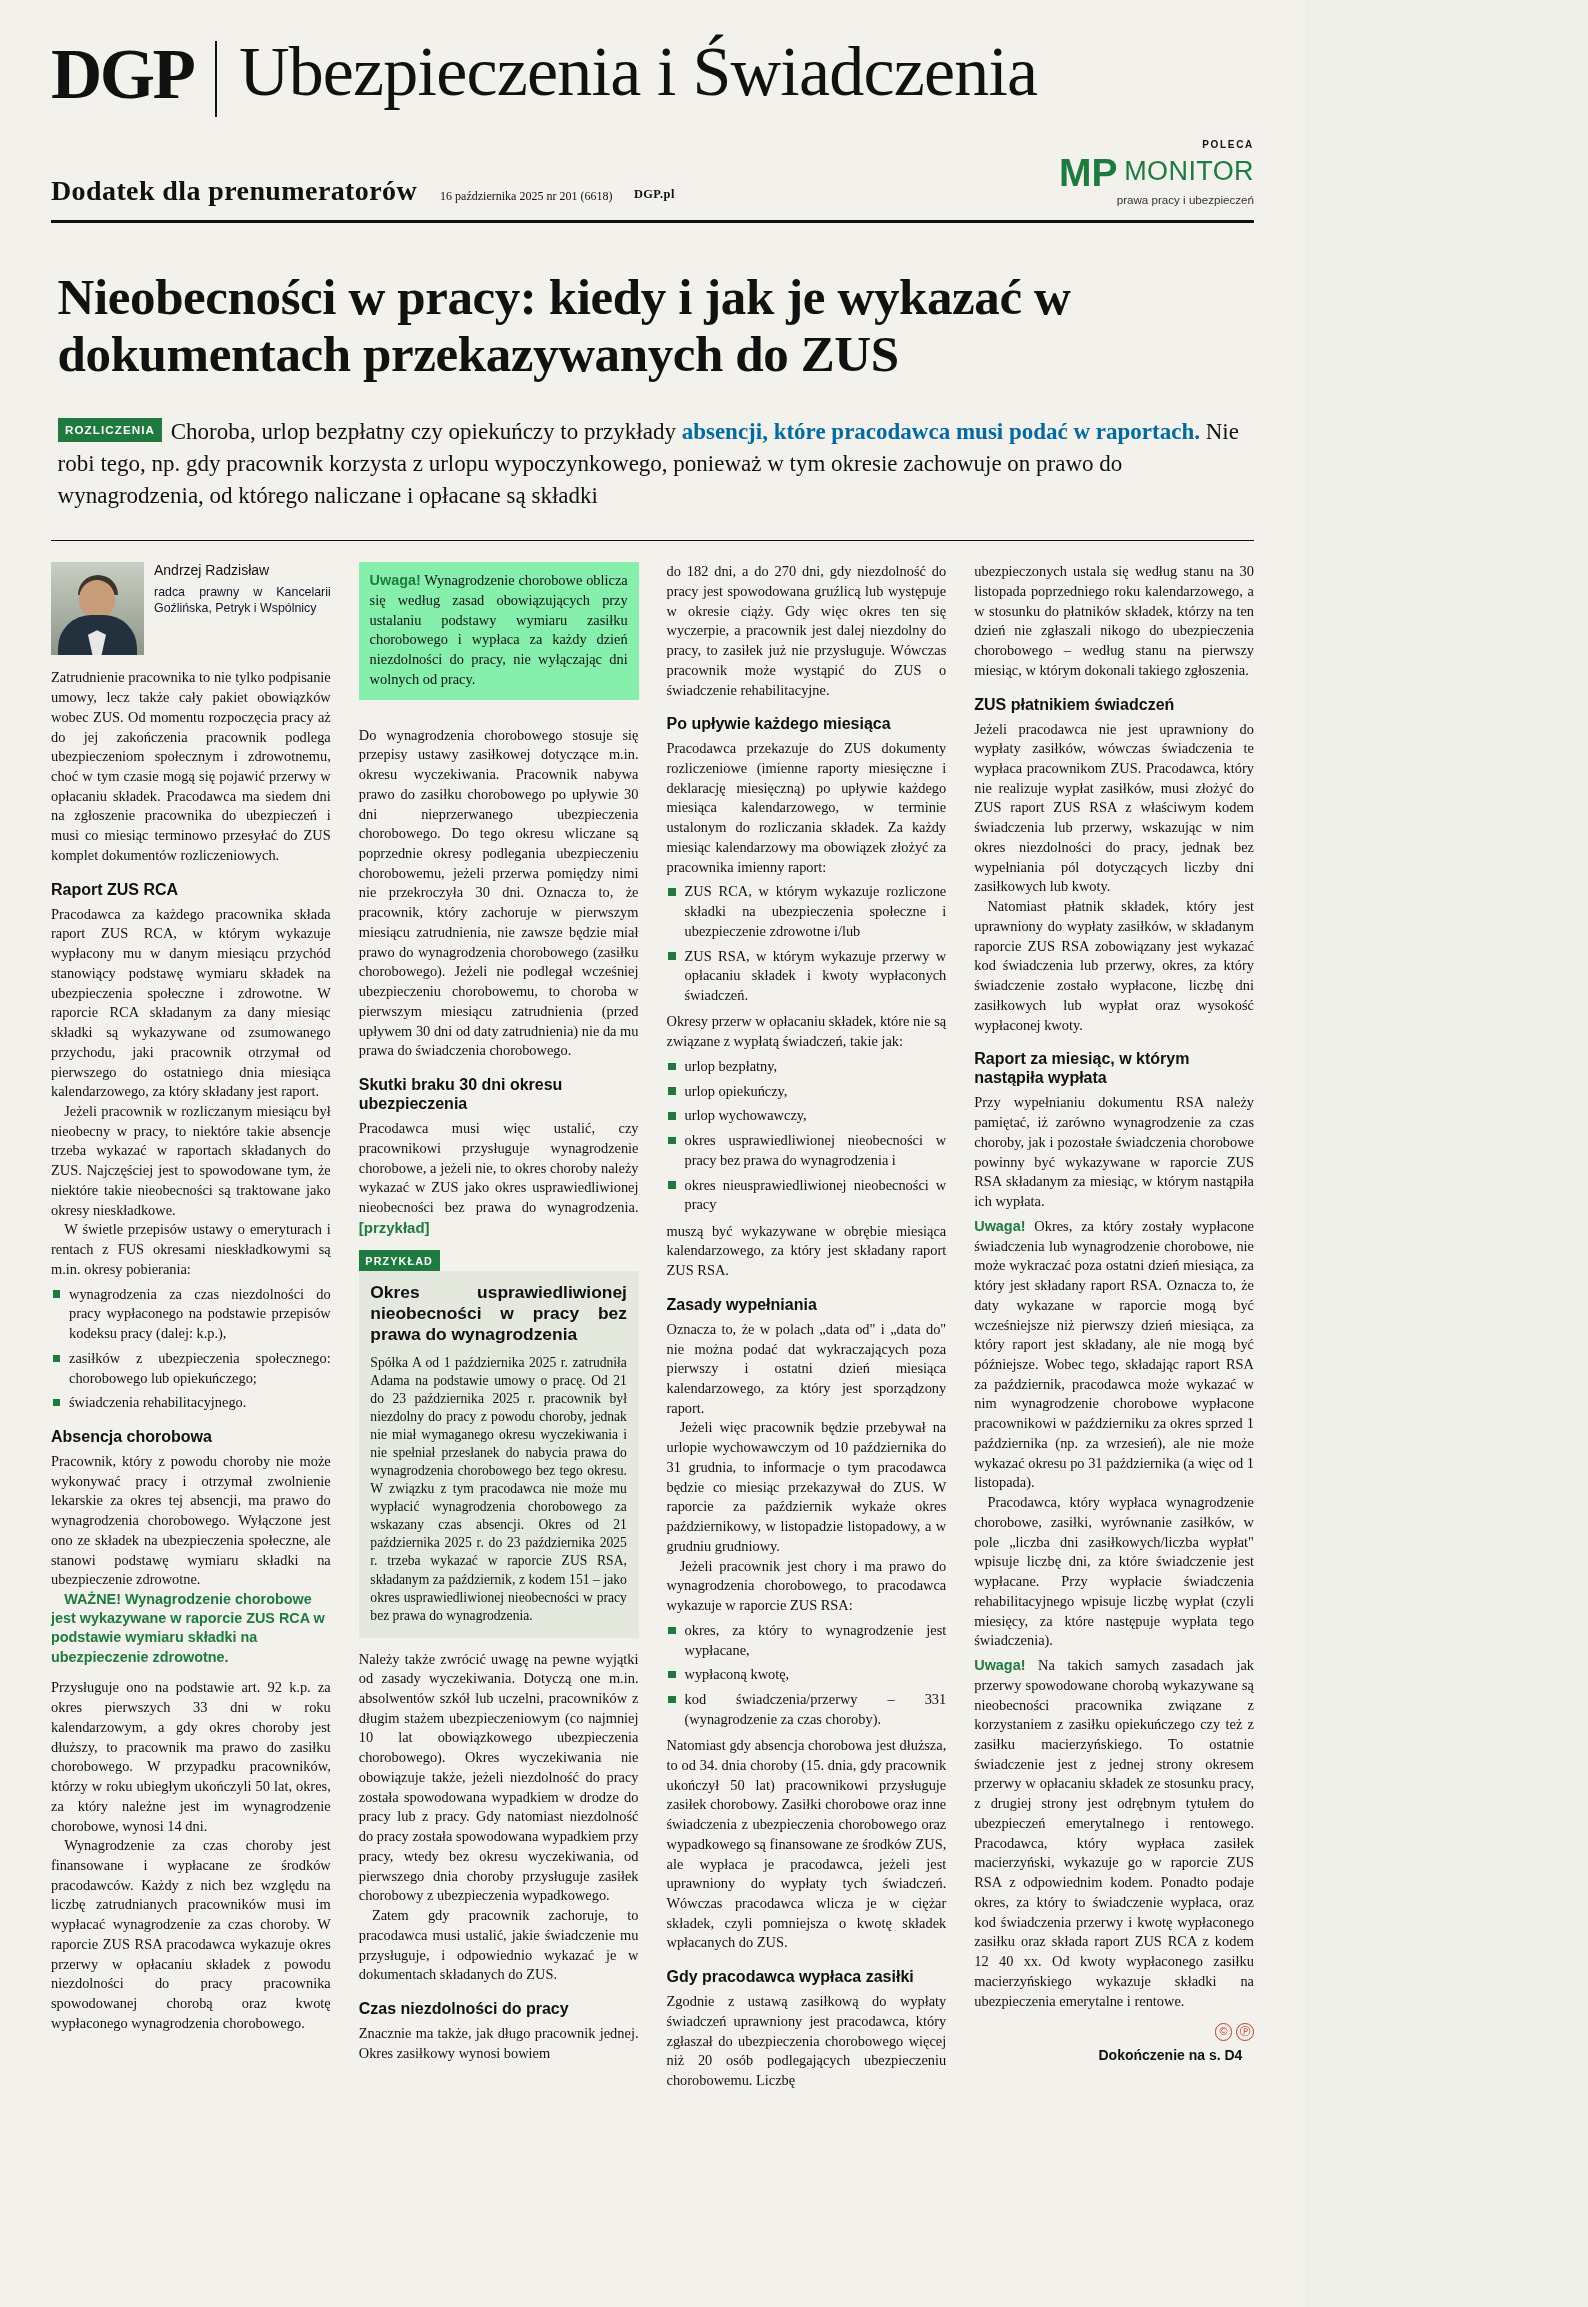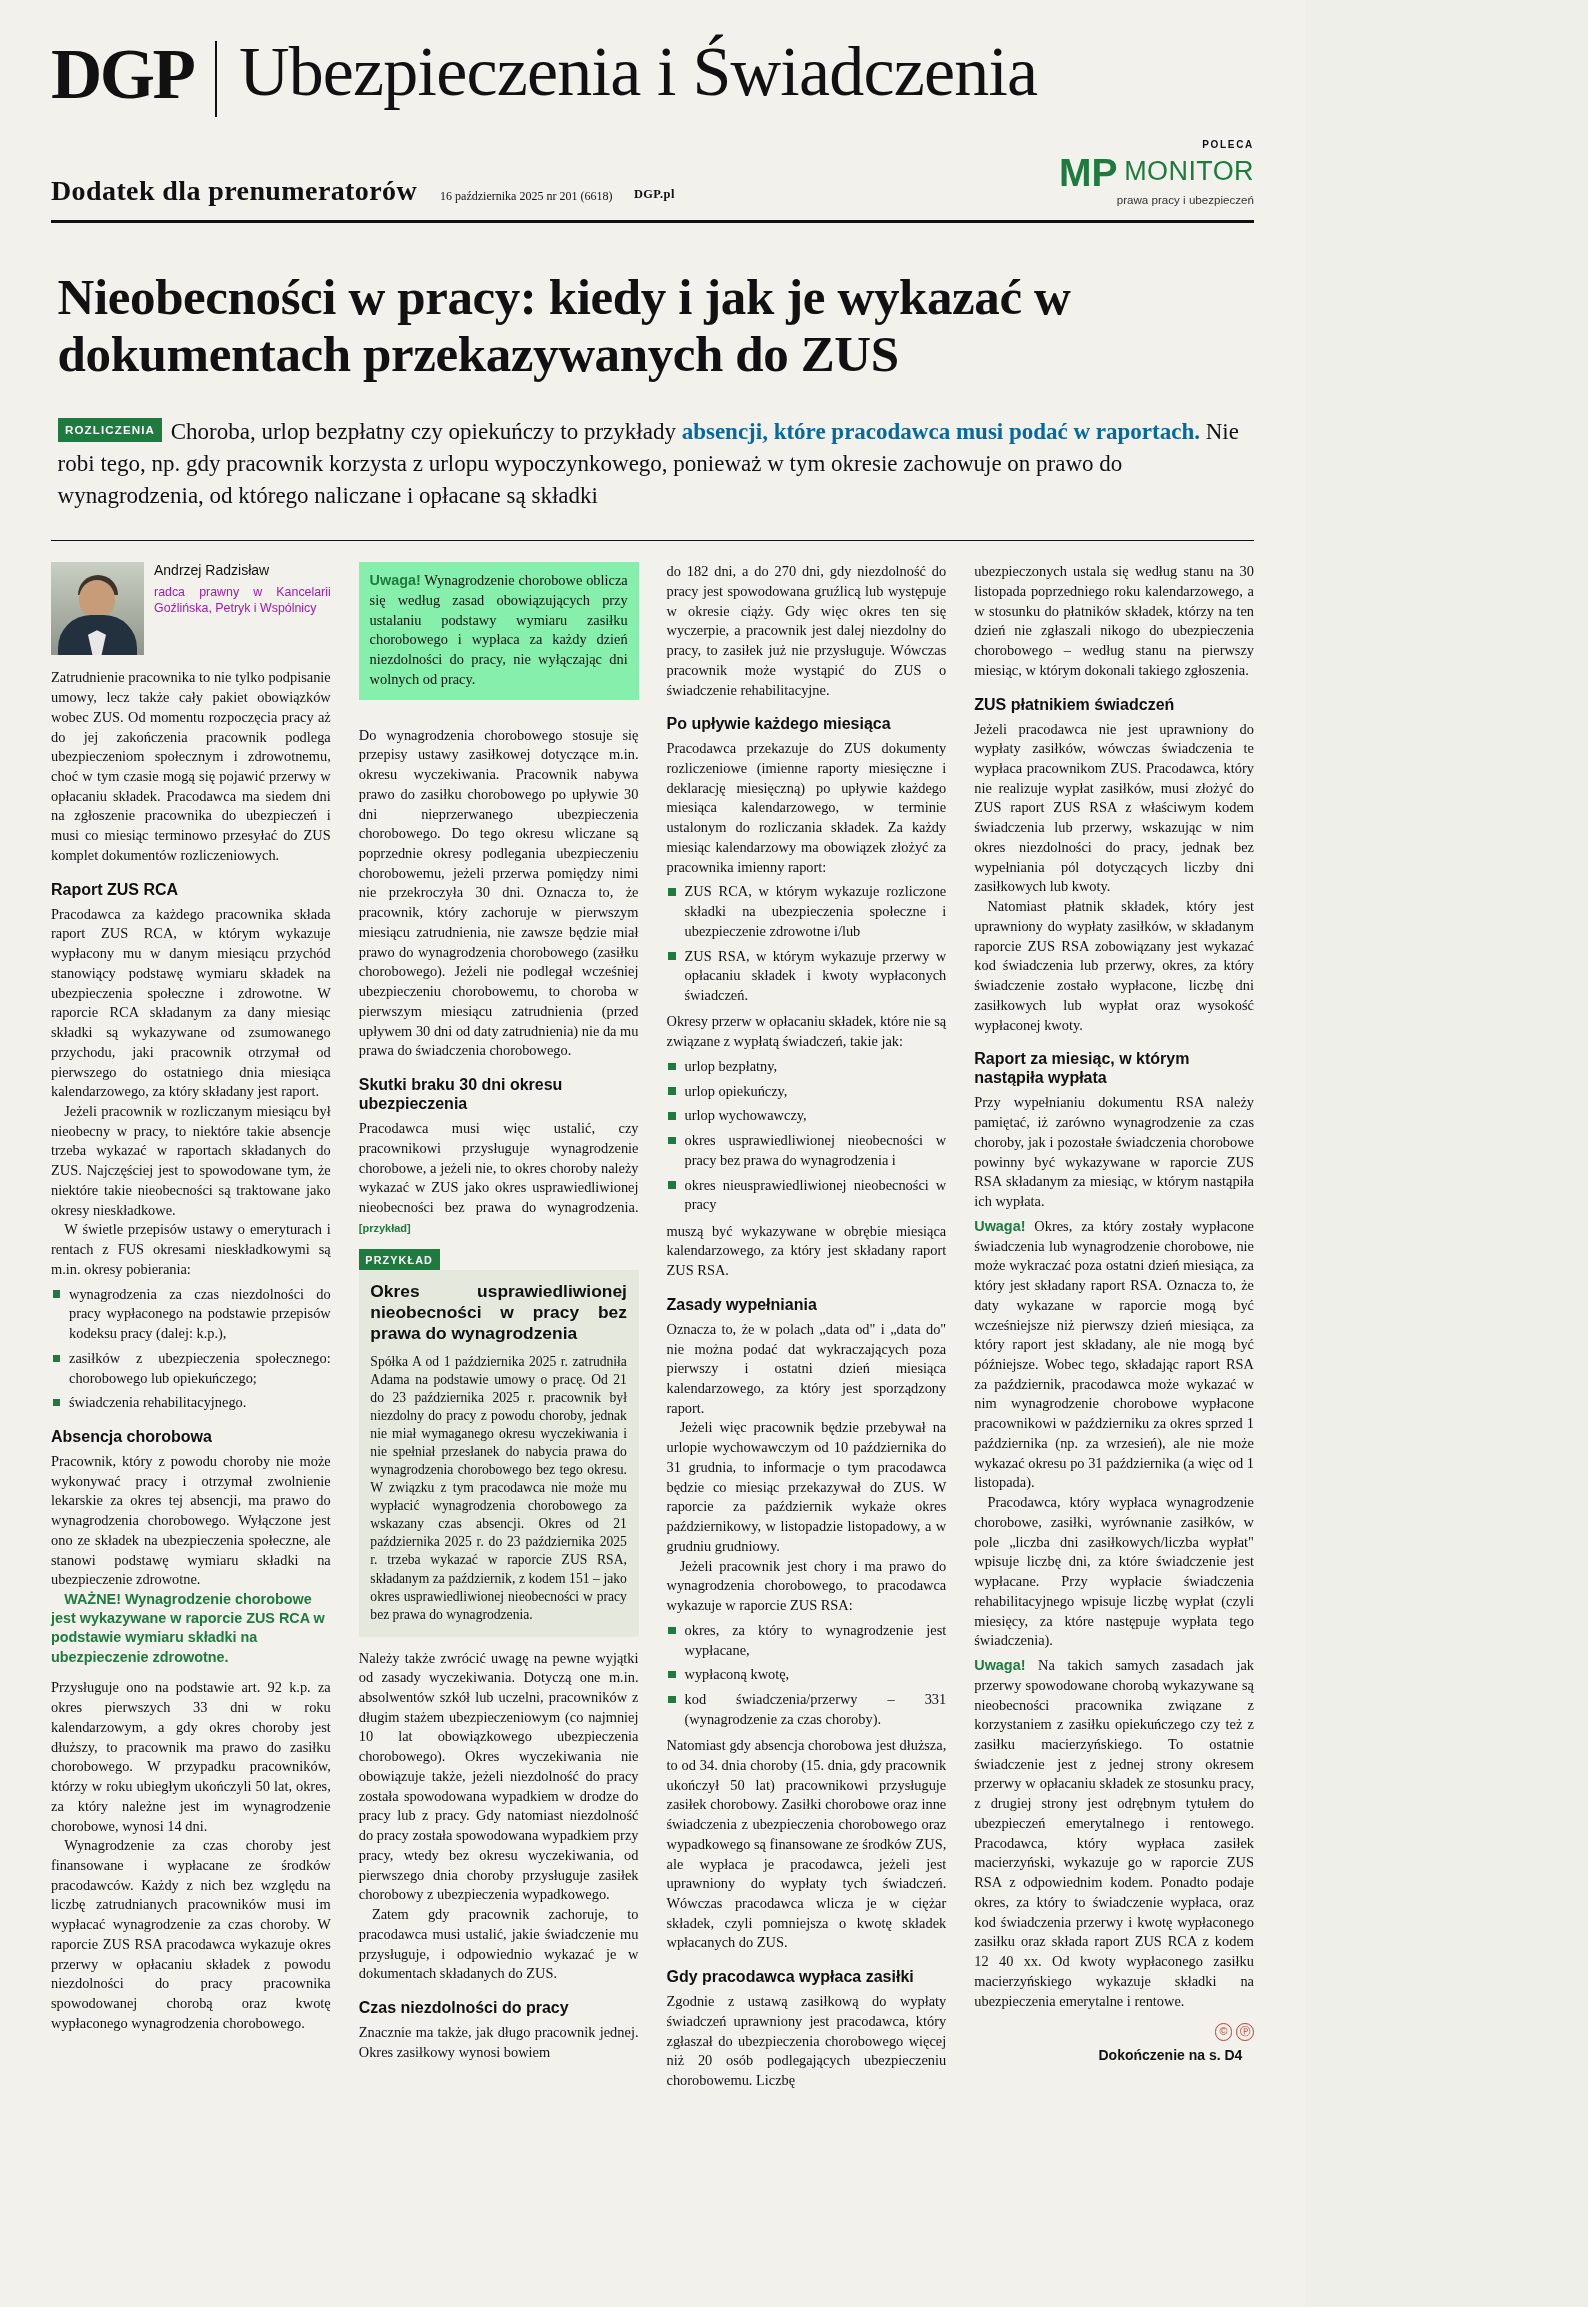--- a/index.html
+++ b/index.html
@@ -202,21 +202,21 @@
     font-family:"Liberation Sans", sans-serif;
     font-weight:normal;
     font-size:14px;
     line-height:1.25;
   }
   .author-role{
     font-family:"Liberation Sans", sans-serif;
     font-size:12.4px;
     line-height:1.3;
     margin-top:4.1px;
-    color:#a21caf;
+    color:#0f172a;
   }
 
   h3.sec{
     font-family:"Liberation Sans", sans-serif;
     font-weight:bold;
     font-size:16px;
     line-height:1.2;
     margin:14px 0 5.8px 0;
     text-align:left;
   }
@@ -278,21 +278,21 @@
     color:#111;
     margin-bottom:8.3px;
   }
   .przyklad-box p{
     font-size:13.6px;
     line-height:1.33;
     text-align:justify;
   }
   .small-tag{
     font-family:"Liberation Sans", sans-serif;
-    font-size:11px;
+    font-size:15px;
     color:#1f7a3f;
     font-weight:bold;
   }
   .cp{
     margin-left:auto;
     display:flex;
     gap:4.1px;
     align-items:center;
   }
   .cont{

